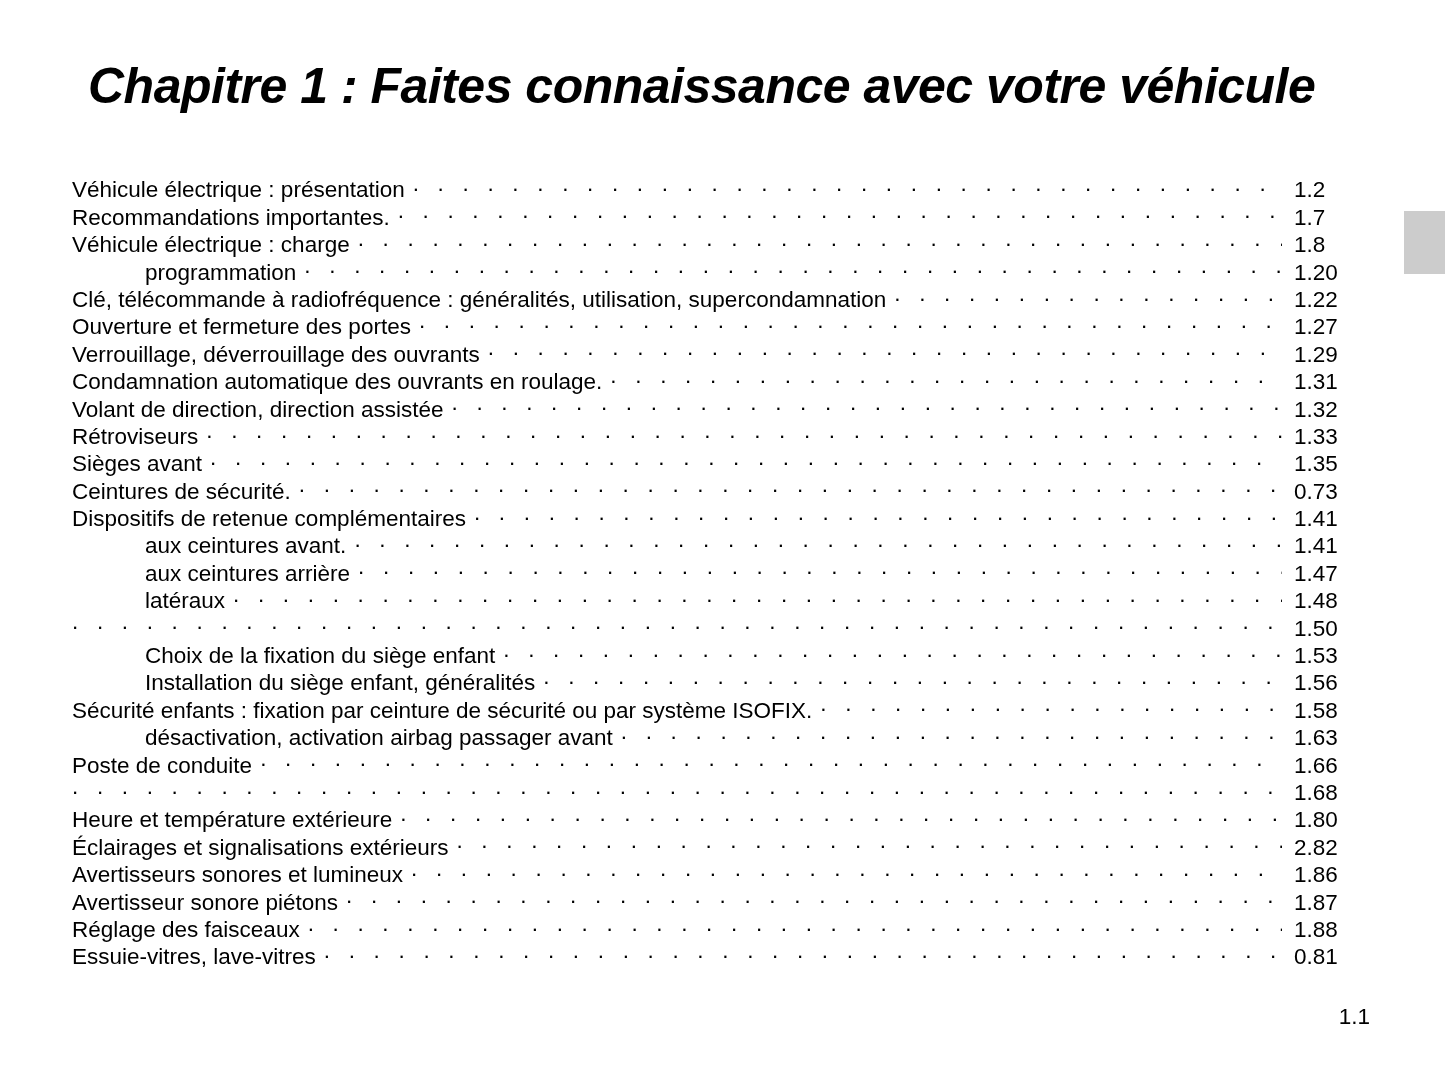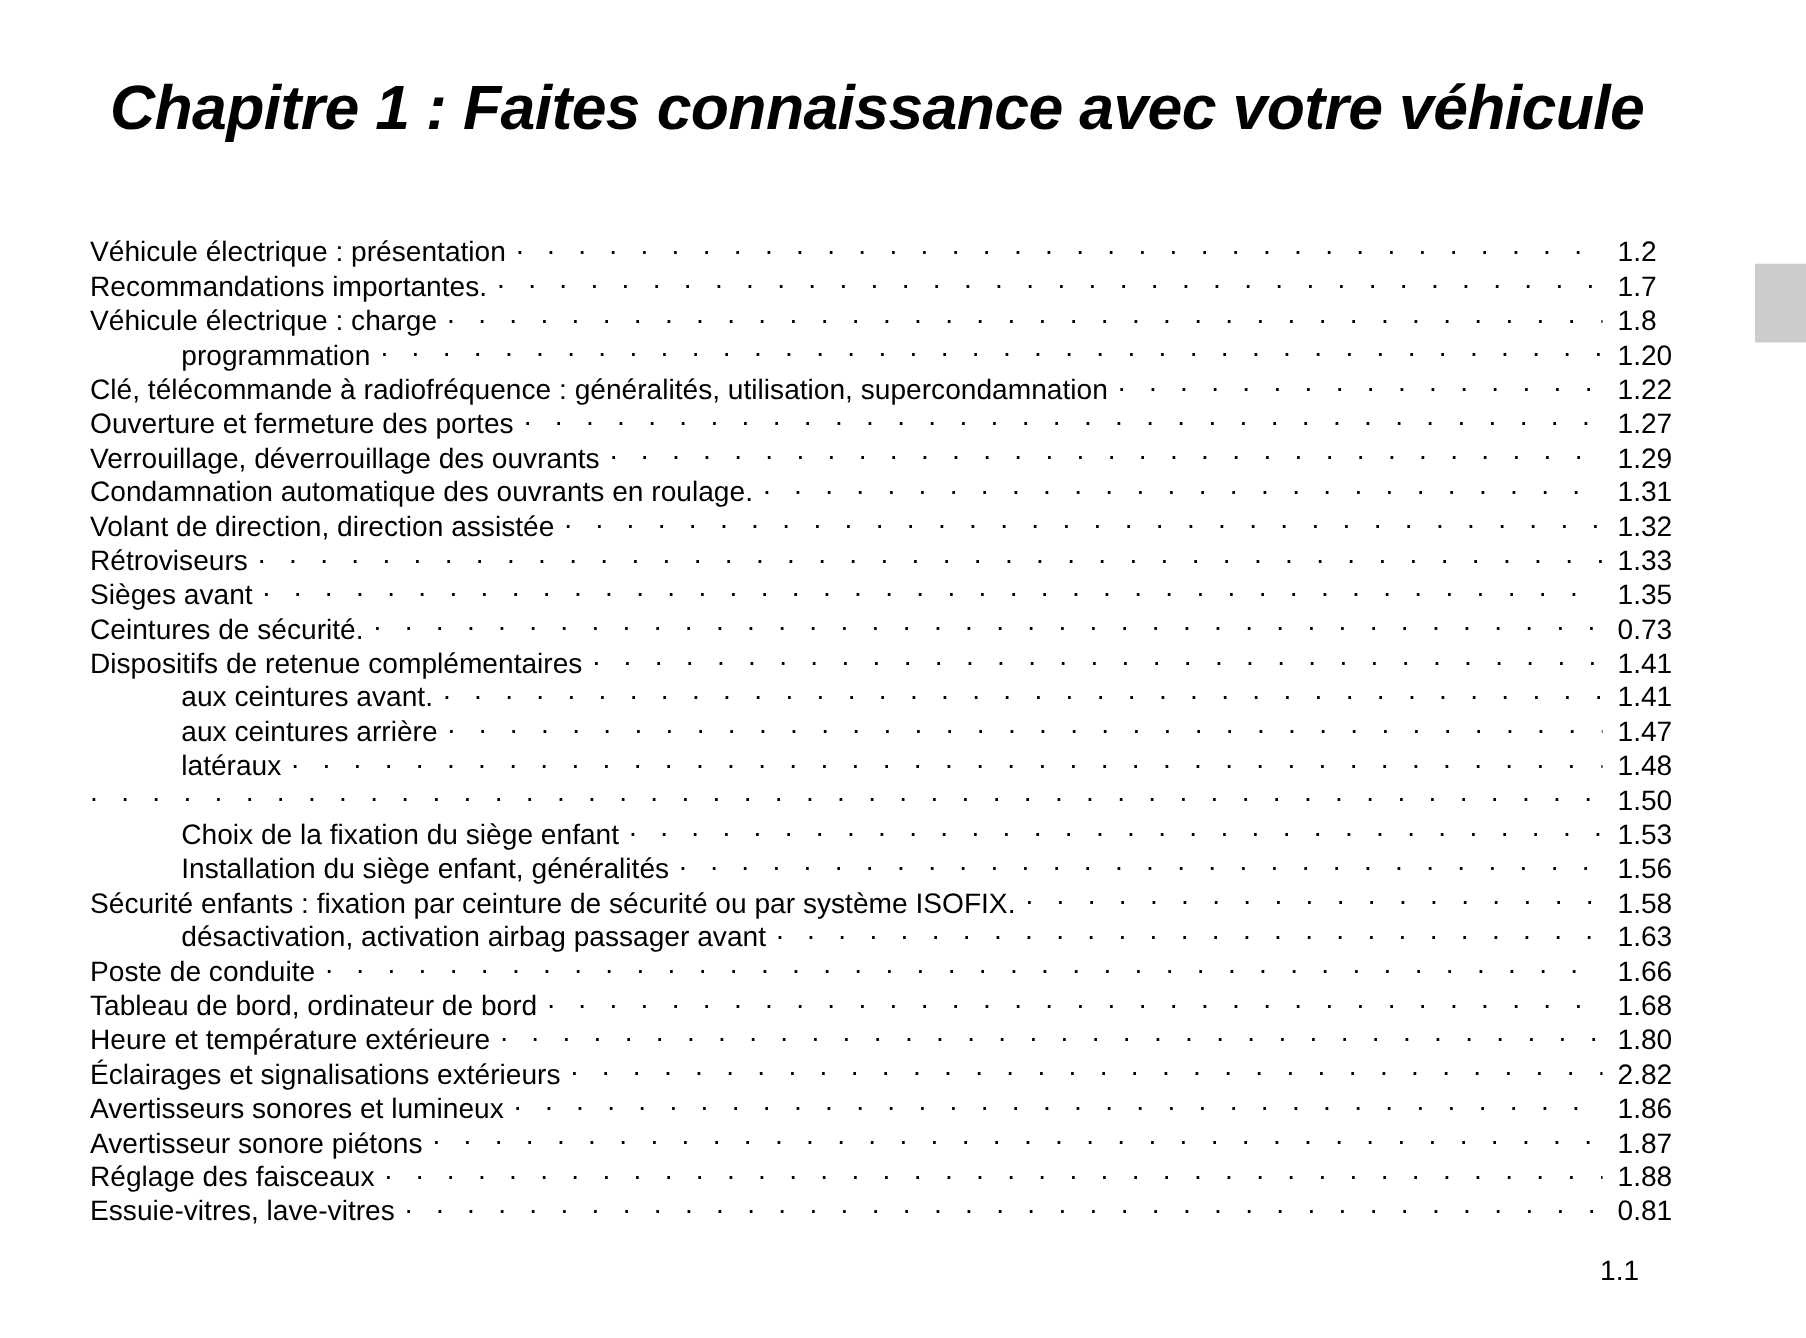--- a/index.html
+++ b/index.html
@@ -41,21 +41,21 @@
     top: 211px;
     width: 41px;
     height: 63px;
     background: #cccccc;
   }
 
   
   #toc {
     position: absolute;
     left: 72px;
-    top: 182px;
+    top: 170px;
     width: 1298px;
   }
   .toc-row {
     display: flex;
     align-items: baseline;
     height: 27.4px;
     font-size: 22.5px;
     line-height: 27.4px;
     white-space: nowrap;
   }
@@ -90,20 +90,21 @@
     text-align: left;
     padding-left: 12px;
   }
 
   
   #folio {
     position: absolute;
     left: 1280px;
     top: 1003px;
     width: 90px;
+    text-align: right;
     font-size: 22.5px;
     line-height: 27px;
   }
 </style>
 </head>
 <body>
 
 <h1 id="chapter-title">Chapitre 1 : Faites connaissance avec votre véhicule</h1>
 
 <div id="side-tab"></div>
@@ -212,21 +213,20 @@
       <span class="toc-label gap">désactivation, activation airbag passager avant</span>
       <span class="toc-leader"></span>
       <span class="toc-page">1.63</span>
     </div>
     <div class="toc-row">
       <span class="toc-label gap">Poste de conduite</span>
       <span class="toc-leader"></span>
       <span class="toc-page">1.66</span>
     </div>
     <div class="toc-row">
-      <span class="toc-label gap">Tableau de bord, ordinateur de bord</span>
       <span class="toc-leader"></span>
       <span class="toc-page">1.68</span>
     </div>
     <div class="toc-row">
       <span class="toc-label gap">Heure et température extérieure</span>
       <span class="toc-leader"></span>
       <span class="toc-page">1.80</span>
     </div>
     <div class="toc-row">
       <span class="toc-label gap">Éclairages et signalisations extérieurs</span>

